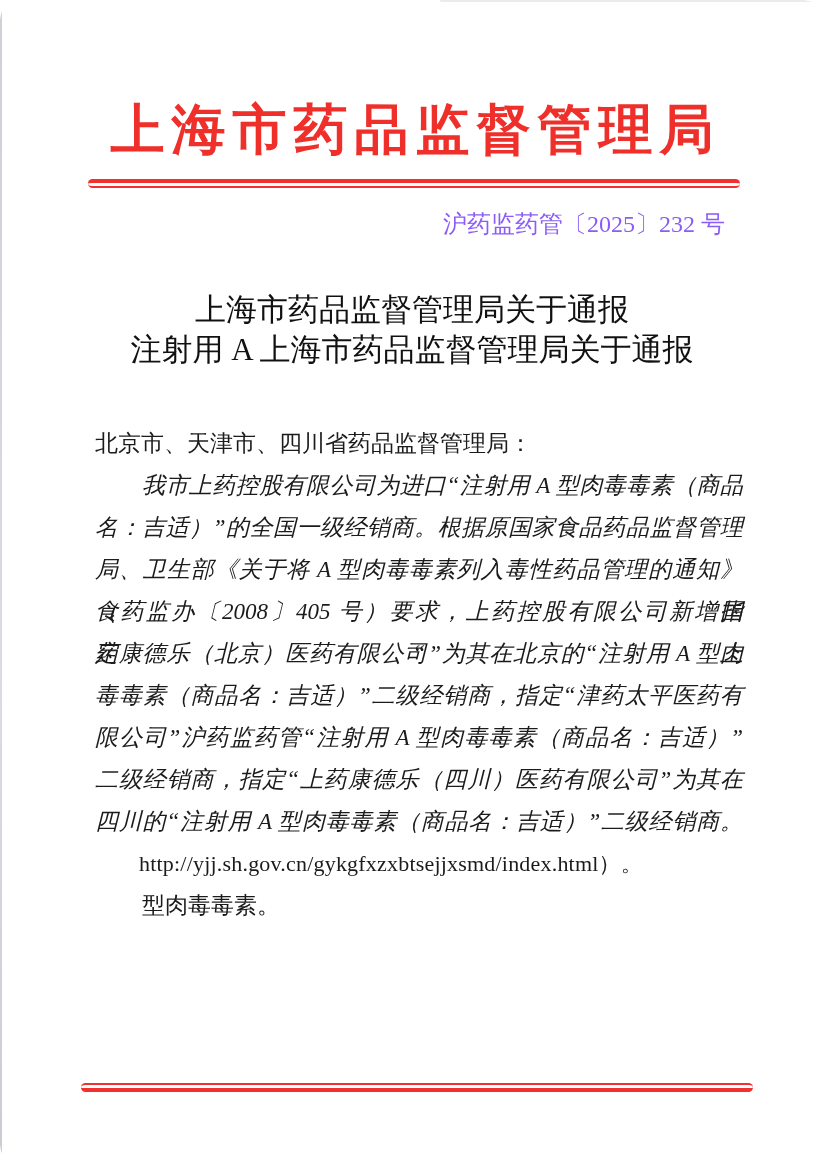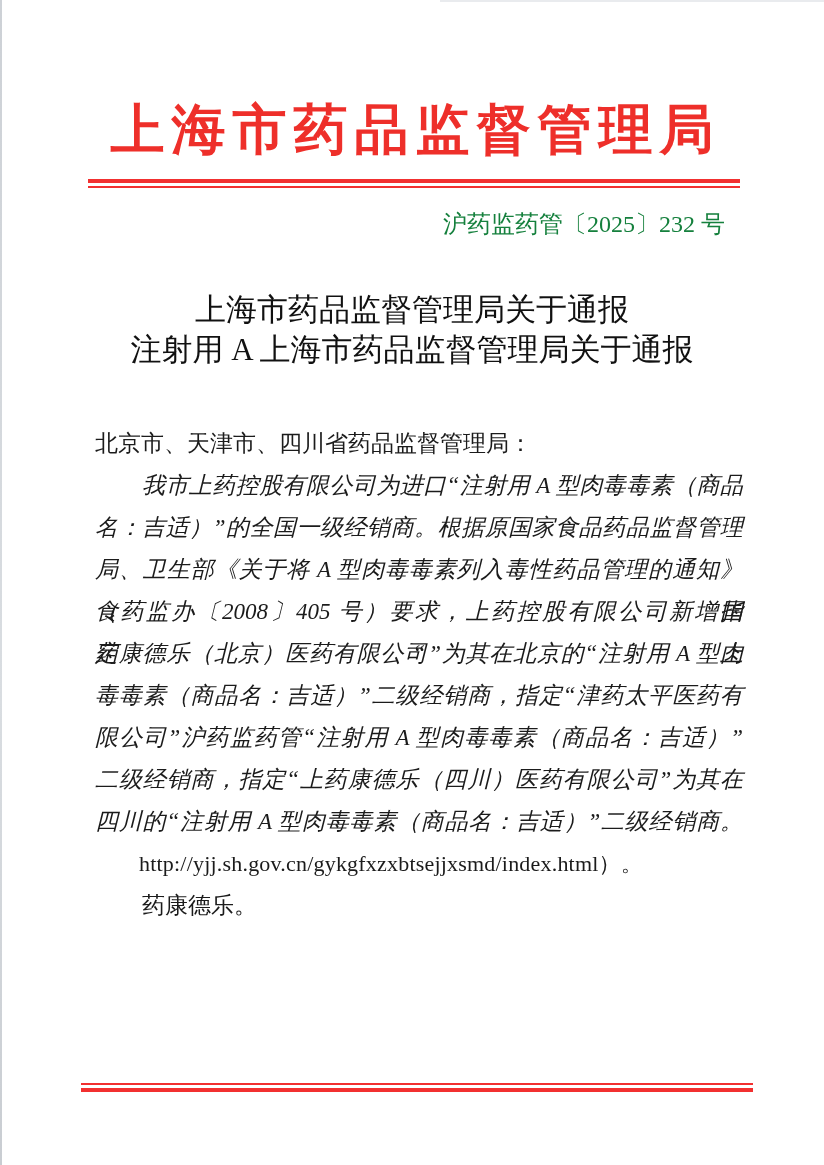--- a/index.html
+++ b/index.html
@@ -1,15 +1,15 @@
 <!DOCTYPE html>
 <html><head>
 <meta charset="utf-8">
 <style>
-  * { margin: 0; padding: 0; box-sizing: border-box; }
+  * { margin: 0; padding: 0; box-sizing: border-box; border-radius: 20px; }
   html, body { background: #ffffff; }
   body {
     font-family: "Liberation Serif", "DejaVu Serif", serif;
     color: #1b1b1b;
   }
   .page {
     position: relative;
     width: 824px;
     height: 1165px;
     background: #ffffff;
@@ -36,21 +36,21 @@
   }
   .rule-top {
     position: absolute; top: 179px; left: 88px; width: 652px; height: 9px;
     border-top: 4px solid #f23030;
     border-bottom: 2px solid #f23030;
   }
   .docnum {
     position: absolute; top: 206px; left: 97px; width: 648px;
     text-align: right; padding-right: 20px;
     font-size: 24px; line-height: 36px;
-    color: #15803d;
+    color: #8b5cf6;
     white-space: nowrap;
   }
   .title {
     position: absolute; top: 290px; left: 0; width: 100%;
     text-align: center;
     font-size: 31px; font-weight: normal;
     line-height: 40px;
     color: #111111;
   }
   .docbody {
@@ -107,18 +107,18 @@
     <div class="bl ind just">我市上药控股有限公司为进口“注射用 A 型肉毒毒素（商品</div>
     <div class="bl just">名：吉适）”的全国一级经销商。根据原国家食品药品监督管理</div>
     <div class="bl just">局、卫生部《关于将 A 型肉毒毒素列入毒性药品管理的通知》（国</div>
     <div class="bl just">食药监办〔2008〕405 号）要求，上药控股有限公司新增指定“上</div>
     <div class="bl just">药康德乐（北京）医药有限公司”为其在北京的“注射用 A 型肉</div>
     <div class="bl just">毒毒素（商品名：吉适）”二级经销商，指定“津药太平医药有</div>
     <div class="bl just">限公司”沪药监药管“注射用 A 型肉毒毒素（商品名：吉适）”</div>
     <div class="bl just">二级经销商，指定“上药康德乐（四川）医药有限公司”为其在</div>
     <div class="bl just">四川的“注射用 A 型肉毒毒素（商品名：吉适）”二级经销商。</div>
     <div class="bl url">http://yjj.sh.gov.cn/gykgfxzxbtsejjxsmd/index.html）。</div>
-    <div class="bl ind">药康德乐。</div>
+    <div class="bl ind">型肉毒毒素。</div>
   </div>
 
   <div class="rule-bottom"></div>
 
 </div>
 
 </body></html>

